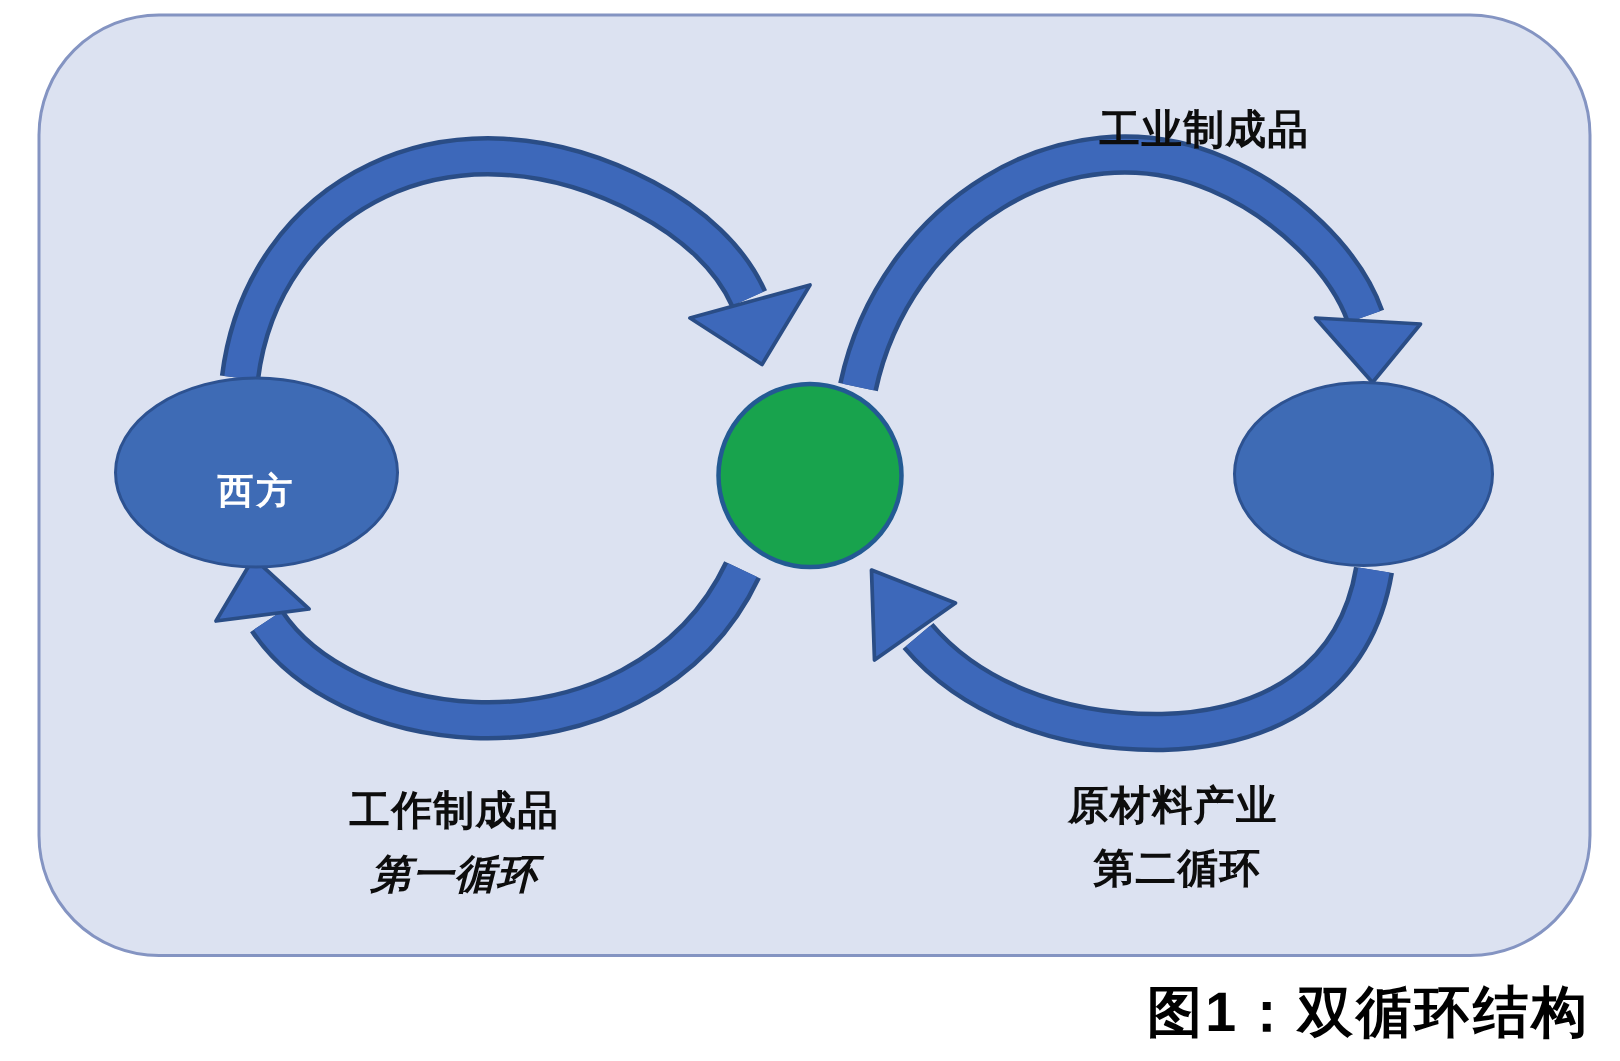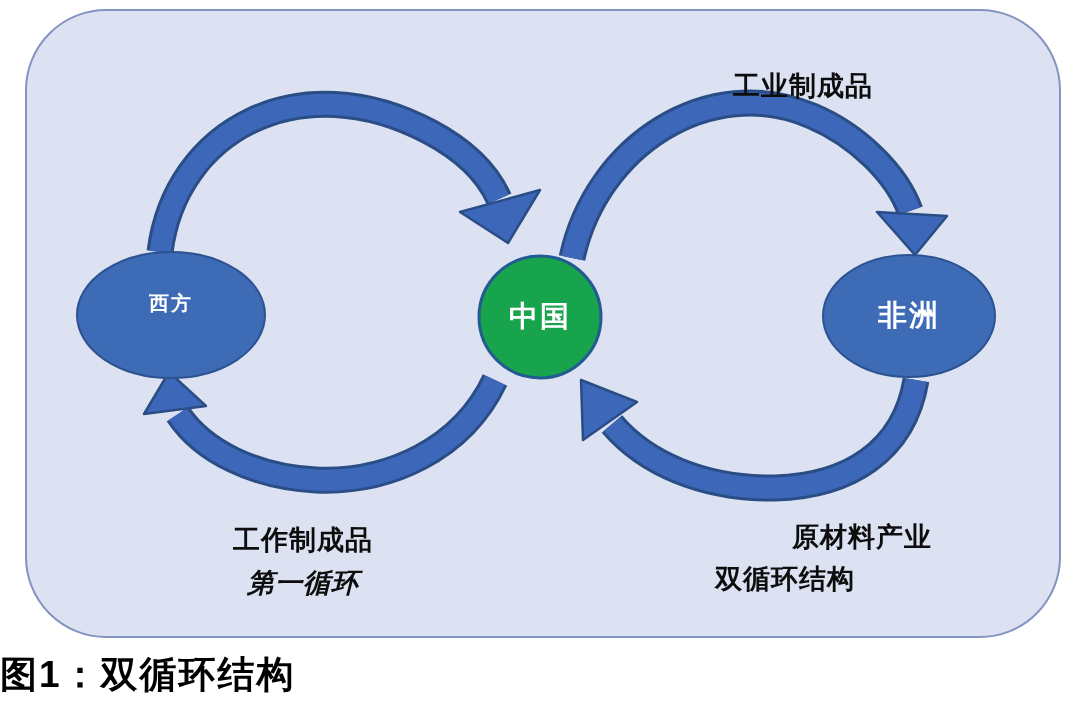--- a/index.html
+++ b/index.html
@@ -20,27 +20,27 @@
     letter-spacing:1px;
     line-height:1.2;
     white-space:nowrap;
   }
   .node-label{
     position:absolute;
     display:flex;align-items:center;justify-content:center;
     font-weight:700;color:#ffffff;
     letter-spacing:2px;
   }
-  .node-label.west{left:77px;top:240px;width:188px;height:126px;font-size:20px;}
+  .node-label.west{left:77px;top:264px;width:188px;height:126px;font-size:24px;}
   .node-label.china{left:479px;top:256px;width:122px;height:122px;font-size:29px;}
   .node-label.africa{left:823px;top:255px;width:172px;height:122px;font-size:29px;}
   .caption{
     position:absolute;
     left:0;top:650px;width:1060px;
-    text-align:left;
+    text-align:right;
     font-size:37px;font-weight:700;color:#000000;
     letter-spacing:2px;
   }
 </style>
 </head>
 <body>
 
 <div id="stage">
 
   <svg id="diagram-svg" width="1080" height="707" viewBox="0 0 1080 707">
@@ -70,27 +70,25 @@
       <path d="M 495 380 C 462 450 388 483 316 480 C 256 477 203 452 178 414" fill="none" stroke="#3d68ba" stroke-width="21"></path>
       <polygon points="206,406 144,414 169,372" fill="#3d68ba" stroke="#2a4d86" stroke-width="2.5" stroke-linejoin="round"></polygon>
     </g>
 
     <ellipse cx="171" cy="315" rx="94" ry="63" fill="#3e6bb5" stroke="#2d5291" stroke-width="2"></ellipse>
     <circle cx="540" cy="317" r="61" fill="#18a34d" stroke="#235a93" stroke-width="3"></circle>
     <ellipse cx="909" cy="316" rx="86" ry="61" fill="#3e6bb5" stroke="#2d5291" stroke-width="2"></ellipse>
   </svg>
 
   <div class="node-label west">西方</div>
-  <div class="node-label china">中国</div>
-  <div class="node-label africa">非洲</div>
 
 
   <div class="label" style="left:653px;top:70px;width:300px;text-align:center;">工业制成品</div>
 
   <div class="label" style="left:153px;top:524px;width:300px;text-align:center;">工作制成品</div>
   <div class="label" style="left:153px;top:567px;width:300px;font-style:italic;">第一循环</div>
 
-  <div class="label" style="left:632px;top:521px;width:300px;text-align:right;">原材料产业</div>
-  <div class="label" style="left:635px;top:563px;width:300px;">双循环结构</div>
+  <div class="label" style="left:632px;top:521px;width:300px;">原材料产业</div>
+  <div class="label" style="left:635px;top:563px;width:300px;">第二循环</div>
 
   <div class="caption">图1：双循环结构</div>
 
 </div>
 
 </body></html>

